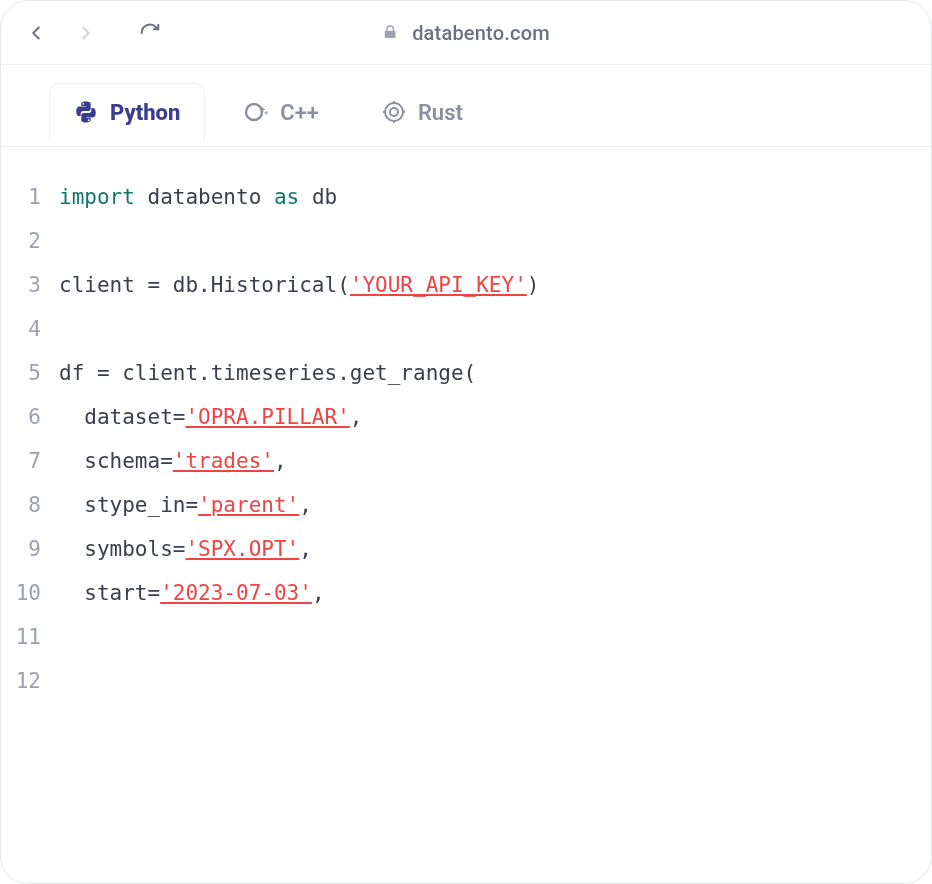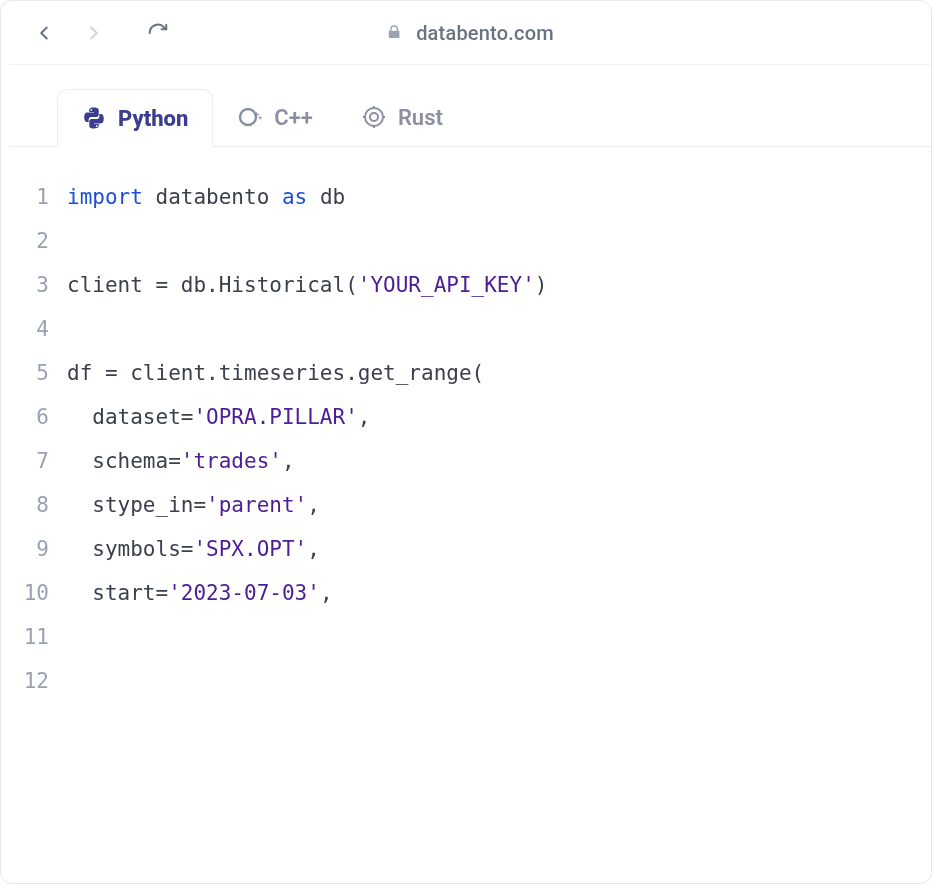--- a/index.html
+++ b/index.html
@@ -7,27 +7,26 @@
     font-family: -apple-system, BlinkMacSystemFont, "Segoe UI", Roboto, sans-serif;
     background: #ffffff;
     width: 932px;
     height: 884px;
     overflow: hidden;
   }
   .window {
     width: 932px;
     height: 884px;
     border: 1px solid #e5e7eb;
-    border-radius: 12px;
+    border-radius: 28px;
     overflow: hidden;
     background: #fff;
     display: flex;
     flex-direction: column;
     box-shadow: 0 1px 2px rgba(0,0,0,0.02);
-    padding-left: 8px;
   }
   .toolbar {
     height: 64px;
     display: flex;
     align-items: center;
     padding: 0 24px;
     border-bottom: 1px solid #f1f2f4;
     gap: 20px;
     position: relative;
   }
@@ -52,23 +51,23 @@
     font-size: 20px;
     font-weight: 500;
     letter-spacing: 0.2px;
   }
   .lock-icon { color: #9ca3af; }
 
   .tabbar {
     height: 64px;
     border-bottom: 1px solid #eceef1;
     display: flex;
-    align-items: flex-end;
+    align-items: flex-start;
     padding-left: 48px;
-    gap: 1px;
+    gap: 15px;
     margin-top: 18px;
   }
   .tab {
     display: flex;
     align-items: center;
     gap: 12px;
     padding: 0 24px;
     height: 58px;
     font-size: 22px;
     font-weight: 600;
@@ -105,22 +104,22 @@
     text-align: right;
     padding-right: 18px;
     color: #9aa2b1;
     font-weight: 400;
     user-select: none;
     flex-shrink: 0;
   }
   .code-content {
     color: #3a3f4b;
   }
-  .tok-keyword { color: #1d4ed8; }
-  .tok-string  { color: #4c1d95; }
+  .tok-keyword { color: #0f766e; }
+  .tok-string  { color: #ef4444; text-decoration: underline; }
   .tok-plain   { color: #3a3f4b; }
 </style>
 </head>
 <body>
 
 <div class="window">
 
   <div class="toolbar">
     <div class="nav-icons">
       <span class="nav-back">

